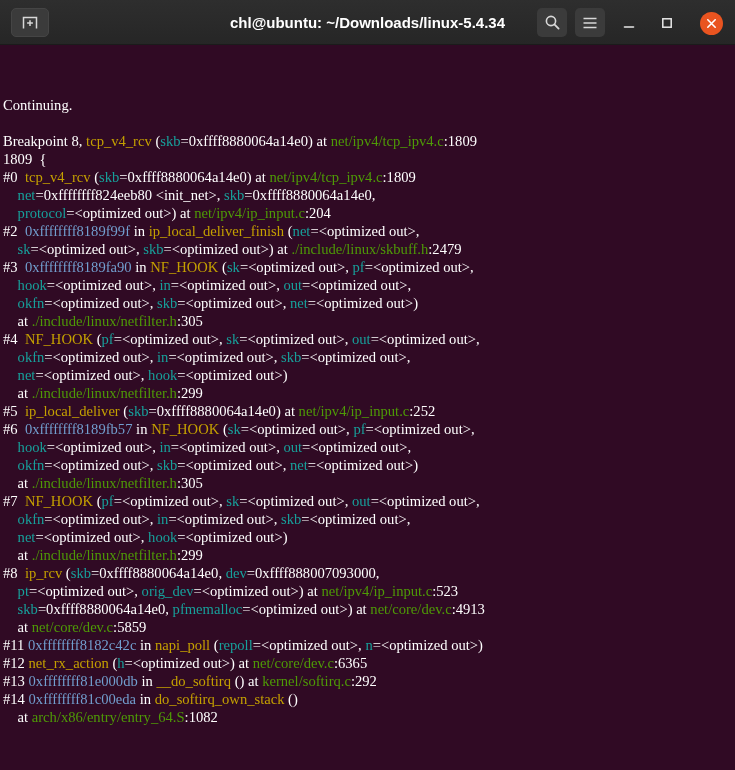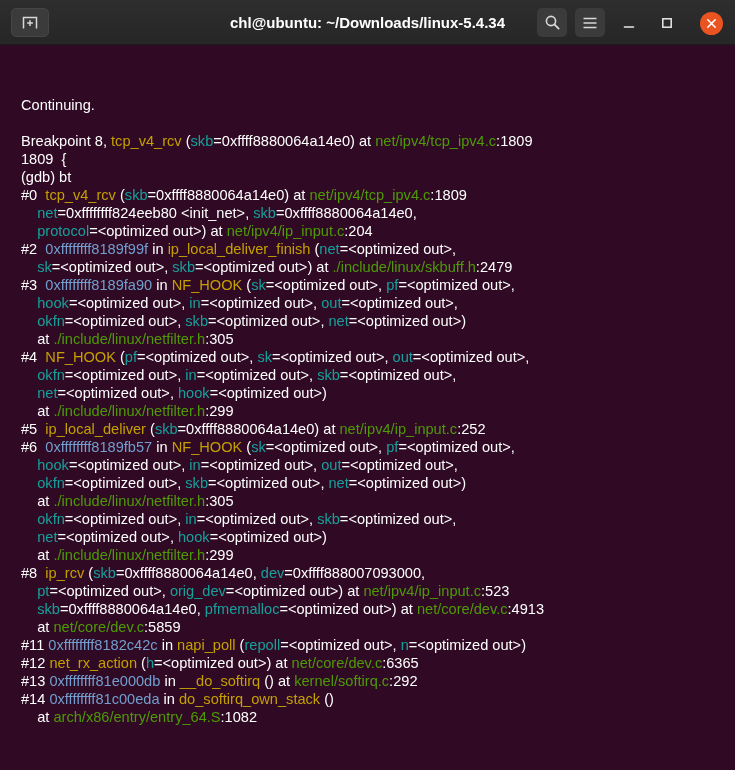--- a/index.html
+++ b/index.html
@@ -47,22 +47,22 @@
   .max-btn    { right:  56px; top: 11px; width: 24px; height: 24px; }
   .close-btn  {
     right: 12px; top: 12px; width: 23px; height: 23px;
     border-radius: 50%;
     background: var(--close-bg, #e95420);
   }
   .tb-btn svg { display: block; }
   
   .terminal {
     flex: 1 1 auto;
-    padding: 3px 0 0 21px;
-    font-family: Liberation Sans, sans-serif;
+    padding: 3px 0 0 3px;
+    font-family: Liberation Serif, serif;
     font-size: 14.6px;
     line-height: 18px;
     color: var(--fg, #ffffff);
     cursor: text;
     overflow: hidden;
   }
   .term-line { white-space: pre; height: 18px; }
   .seg-w { color: var(--fg,     #ffffff); }
   .seg-y { color: var(--c-func, #c4a000); }
   .seg-c { color: var(--c-var,  #17a09b); text-align: center; }
@@ -129,39 +129,39 @@
     </div>
 
   </div>
 
   <div class="terminal">
     <div>
         <div class="term-line"><span class="seg-w">Continuing.</span></div>
         <div class="term-line">&nbsp;</div>
         <div class="term-line"><span class="seg-w">Breakpoint 8, </span><span class="seg-y">tcp_v4_rcv</span><span class="seg-w"> (</span><span class="seg-c">skb</span><span class="seg-w">=0xffff8880064a14e0) at </span><span class="seg-g">net/ipv4/tcp_ipv4.c</span><span class="seg-w">:1809</span></div>
         <div class="term-line"><span class="seg-w">1809  {</span></div>
-        <div class="term-line"><span class="seg-w">(gdb) bt</span></div>
         <div class="term-line"><span class="seg-w">#0  </span><span class="seg-y">tcp_v4_rcv</span><span class="seg-w"> (</span><span class="seg-c">skb</span><span class="seg-w">=0xffff8880064a14e0) at </span><span class="seg-g">net/ipv4/tcp_ipv4.c</span><span class="seg-w">:1809</span></div>
         <div class="term-line"><span class="seg-w">    </span><span class="seg-c">net</span><span class="seg-w">=0xffffffff824eeb80 &lt;init_net&gt;, </span><span class="seg-c">skb</span><span class="seg-w">=0xffff8880064a14e0,</span></div>
         <div class="term-line"><span class="seg-w">    </span><span class="seg-c">protocol</span><span class="seg-w">=&lt;optimized out&gt;) at </span><span class="seg-g">net/ipv4/ip_input.c</span><span class="seg-w">:204</span></div>
         <div class="term-line"><span class="seg-w">#2  </span><span class="seg-b">0xffffffff8189f99f</span><span class="seg-w"> in </span><span class="seg-y">ip_local_deliver_finish</span><span class="seg-w"> (</span><span class="seg-c">net</span><span class="seg-w">=&lt;optimized out&gt;,</span></div>
         <div class="term-line"><span class="seg-w">    </span><span class="seg-c">sk</span><span class="seg-w">=&lt;optimized out&gt;, </span><span class="seg-c">skb</span><span class="seg-w">=&lt;optimized out&gt;) at </span><span class="seg-g">./include/linux/skbuff.h</span><span class="seg-w">:2479</span></div>
         <div class="term-line"><span class="seg-w">#3  </span><span class="seg-b">0xffffffff8189fa90</span><span class="seg-w"> in </span><span class="seg-y">NF_HOOK</span><span class="seg-w"> (</span><span class="seg-c">sk</span><span class="seg-w">=&lt;optimized out&gt;, </span><span class="seg-c">pf</span><span class="seg-w">=&lt;optimized out&gt;,</span></div>
         <div class="term-line"><span class="seg-w">    </span><span class="seg-c">hook</span><span class="seg-w">=&lt;optimized out&gt;, </span><span class="seg-c">in</span><span class="seg-w">=&lt;optimized out&gt;, </span><span class="seg-c">out</span><span class="seg-w">=&lt;optimized out&gt;,</span></div>
         <div class="term-line"><span class="seg-w">    </span><span class="seg-c">okfn</span><span class="seg-w">=&lt;optimized out&gt;, </span><span class="seg-c">skb</span><span class="seg-w">=&lt;optimized out&gt;, </span><span class="seg-c">net</span><span class="seg-w">=&lt;optimized out&gt;)</span></div>
         <div class="term-line"><span class="seg-w">    at </span><span class="seg-g">./include/linux/netfilter.h</span><span class="seg-w">:305</span></div>
         <div class="term-line"><span class="seg-w">#4  </span><span class="seg-y">NF_HOOK</span><span class="seg-w"> (</span><span class="seg-c">pf</span><span class="seg-w">=&lt;optimized out&gt;, </span><span class="seg-c">sk</span><span class="seg-w">=&lt;optimized out&gt;, </span><span class="seg-c">out</span><span class="seg-w">=&lt;optimized out&gt;,</span></div>
         <div class="term-line"><span class="seg-w">    </span><span class="seg-c">okfn</span><span class="seg-w">=&lt;optimized out&gt;, </span><span class="seg-c">in</span><span class="seg-w">=&lt;optimized out&gt;, </span><span class="seg-c">skb</span><span class="seg-w">=&lt;optimized out&gt;,</span></div>
         <div class="term-line"><span class="seg-w">    </span><span class="seg-c">net</span><span class="seg-w">=&lt;optimized out&gt;, </span><span class="seg-c">hook</span><span class="seg-w">=&lt;optimized out&gt;)</span></div>
         <div class="term-line"><span class="seg-w">    at </span><span class="seg-g">./include/linux/netfilter.h</span><span class="seg-w">:299</span></div>
         <div class="term-line"><span class="seg-w">#5  </span><span class="seg-y">ip_local_deliver</span><span class="seg-w"> (</span><span class="seg-c">skb</span><span class="seg-w">=0xffff8880064a14e0) at </span><span class="seg-g">net/ipv4/ip_input.c</span><span class="seg-w">:252</span></div>
         <div class="term-line"><span class="seg-w">#6  </span><span class="seg-b">0xffffffff8189fb57</span><span class="seg-w"> in </span><span class="seg-y">NF_HOOK</span><span class="seg-w"> (</span><span class="seg-c">sk</span><span class="seg-w">=&lt;optimized out&gt;, </span><span class="seg-c">pf</span><span class="seg-w">=&lt;optimized out&gt;,</span></div>
         <div class="term-line"><span class="seg-w">    </span><span class="seg-c">hook</span><span class="seg-w">=&lt;optimized out&gt;, </span><span class="seg-c">in</span><span class="seg-w">=&lt;optimized out&gt;, </span><span class="seg-c">out</span><span class="seg-w">=&lt;optimized out&gt;,</span></div>
         <div class="term-line"><span class="seg-w">    </span><span class="seg-c">okfn</span><span class="seg-w">=&lt;optimized out&gt;, </span><span class="seg-c">skb</span><span class="seg-w">=&lt;optimized out&gt;, </span><span class="seg-c">net</span><span class="seg-w">=&lt;optimized out&gt;)</span></div>
         <div class="term-line"><span class="seg-w">    at </span><span class="seg-g">./include/linux/netfilter.h</span><span class="seg-w">:305</span></div>
+        <div class="term-line"><span class="seg-w">#7  </span><span class="seg-y">NF_HOOK</span><span class="seg-w"> (</span><span class="seg-c">pf</span><span class="seg-w">=&lt;optimized out&gt;, </span><span class="seg-c">sk</span><span class="seg-w">=&lt;optimized out&gt;, </span><span class="seg-c">out</span><span class="seg-w">=&lt;optimized out&gt;,</span></div>
         <div class="term-line"><span class="seg-w">    </span><span class="seg-c">okfn</span><span class="seg-w">=&lt;optimized out&gt;, </span><span class="seg-c">in</span><span class="seg-w">=&lt;optimized out&gt;, </span><span class="seg-c">skb</span><span class="seg-w">=&lt;optimized out&gt;,</span></div>
         <div class="term-line"><span class="seg-w">    </span><span class="seg-c">net</span><span class="seg-w">=&lt;optimized out&gt;, </span><span class="seg-c">hook</span><span class="seg-w">=&lt;optimized out&gt;)</span></div>
         <div class="term-line"><span class="seg-w">    at </span><span class="seg-g">./include/linux/netfilter.h</span><span class="seg-w">:299</span></div>
         <div class="term-line"><span class="seg-w">#8  </span><span class="seg-y">ip_rcv</span><span class="seg-w"> (</span><span class="seg-c">skb</span><span class="seg-w">=0xffff8880064a14e0, </span><span class="seg-c">dev</span><span class="seg-w">=0xffff888007093000,</span></div>
         <div class="term-line"><span class="seg-w">    </span><span class="seg-c">pt</span><span class="seg-w">=&lt;optimized out&gt;, </span><span class="seg-c">orig_dev</span><span class="seg-w">=&lt;optimized out&gt;) at </span><span class="seg-g">net/ipv4/ip_input.c</span><span class="seg-w">:523</span></div>
         <div class="term-line"><span class="seg-w">    </span><span class="seg-c">skb</span><span class="seg-w">=0xffff8880064a14e0, </span><span class="seg-c">pfmemalloc</span><span class="seg-w">=&lt;optimized out&gt;) at </span><span class="seg-g">net/core/dev.c</span><span class="seg-w">:4913</span></div>
         <div class="term-line"><span class="seg-w">    at </span><span class="seg-g">net/core/dev.c</span><span class="seg-w">:5859</span></div>
         <div class="term-line"><span class="seg-w">#11 </span><span class="seg-b">0xffffffff8182c42c</span><span class="seg-w"> in </span><span class="seg-y">napi_poll</span><span class="seg-w"> (</span><span class="seg-c">repoll</span><span class="seg-w">=&lt;optimized out&gt;, </span><span class="seg-c">n</span><span class="seg-w">=&lt;optimized out&gt;)</span></div>
         <div class="term-line"><span class="seg-w">#12 </span><span class="seg-y">net_rx_action</span><span class="seg-w"> (</span><span class="seg-c">h</span><span class="seg-w">=&lt;optimized out&gt;) at </span><span class="seg-g">net/core/dev.c</span><span class="seg-w">:6365</span></div>
         <div class="term-line"><span class="seg-w">#13 </span><span class="seg-b">0xffffffff81e000db</span><span class="seg-w"> in </span><span class="seg-y">__do_softirq</span><span class="seg-w"> () at </span><span class="seg-g">kernel/softirq.c</span><span class="seg-w">:292</span></div>

